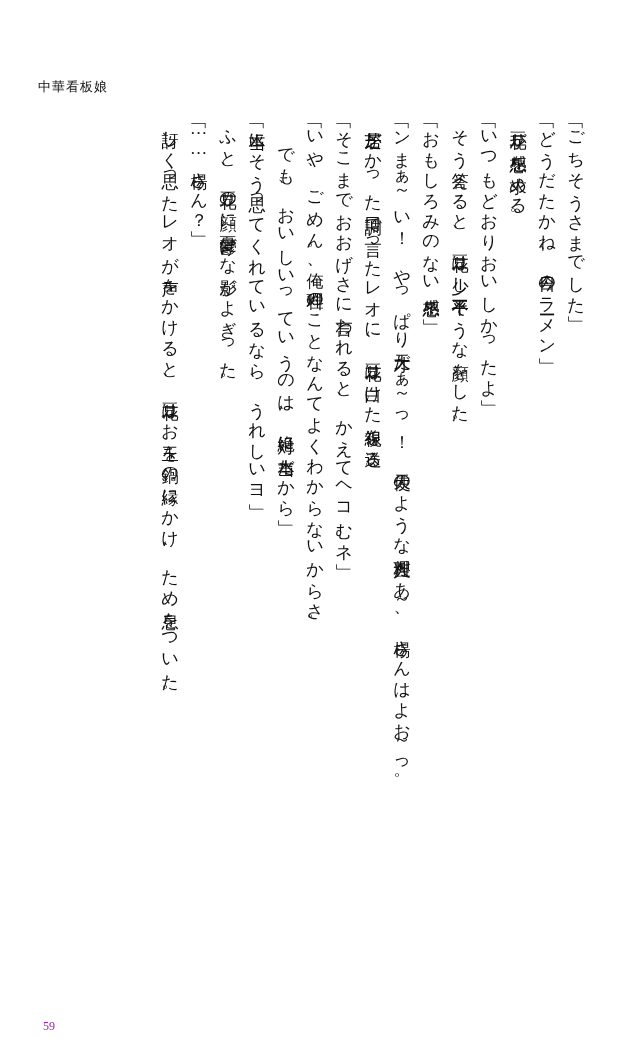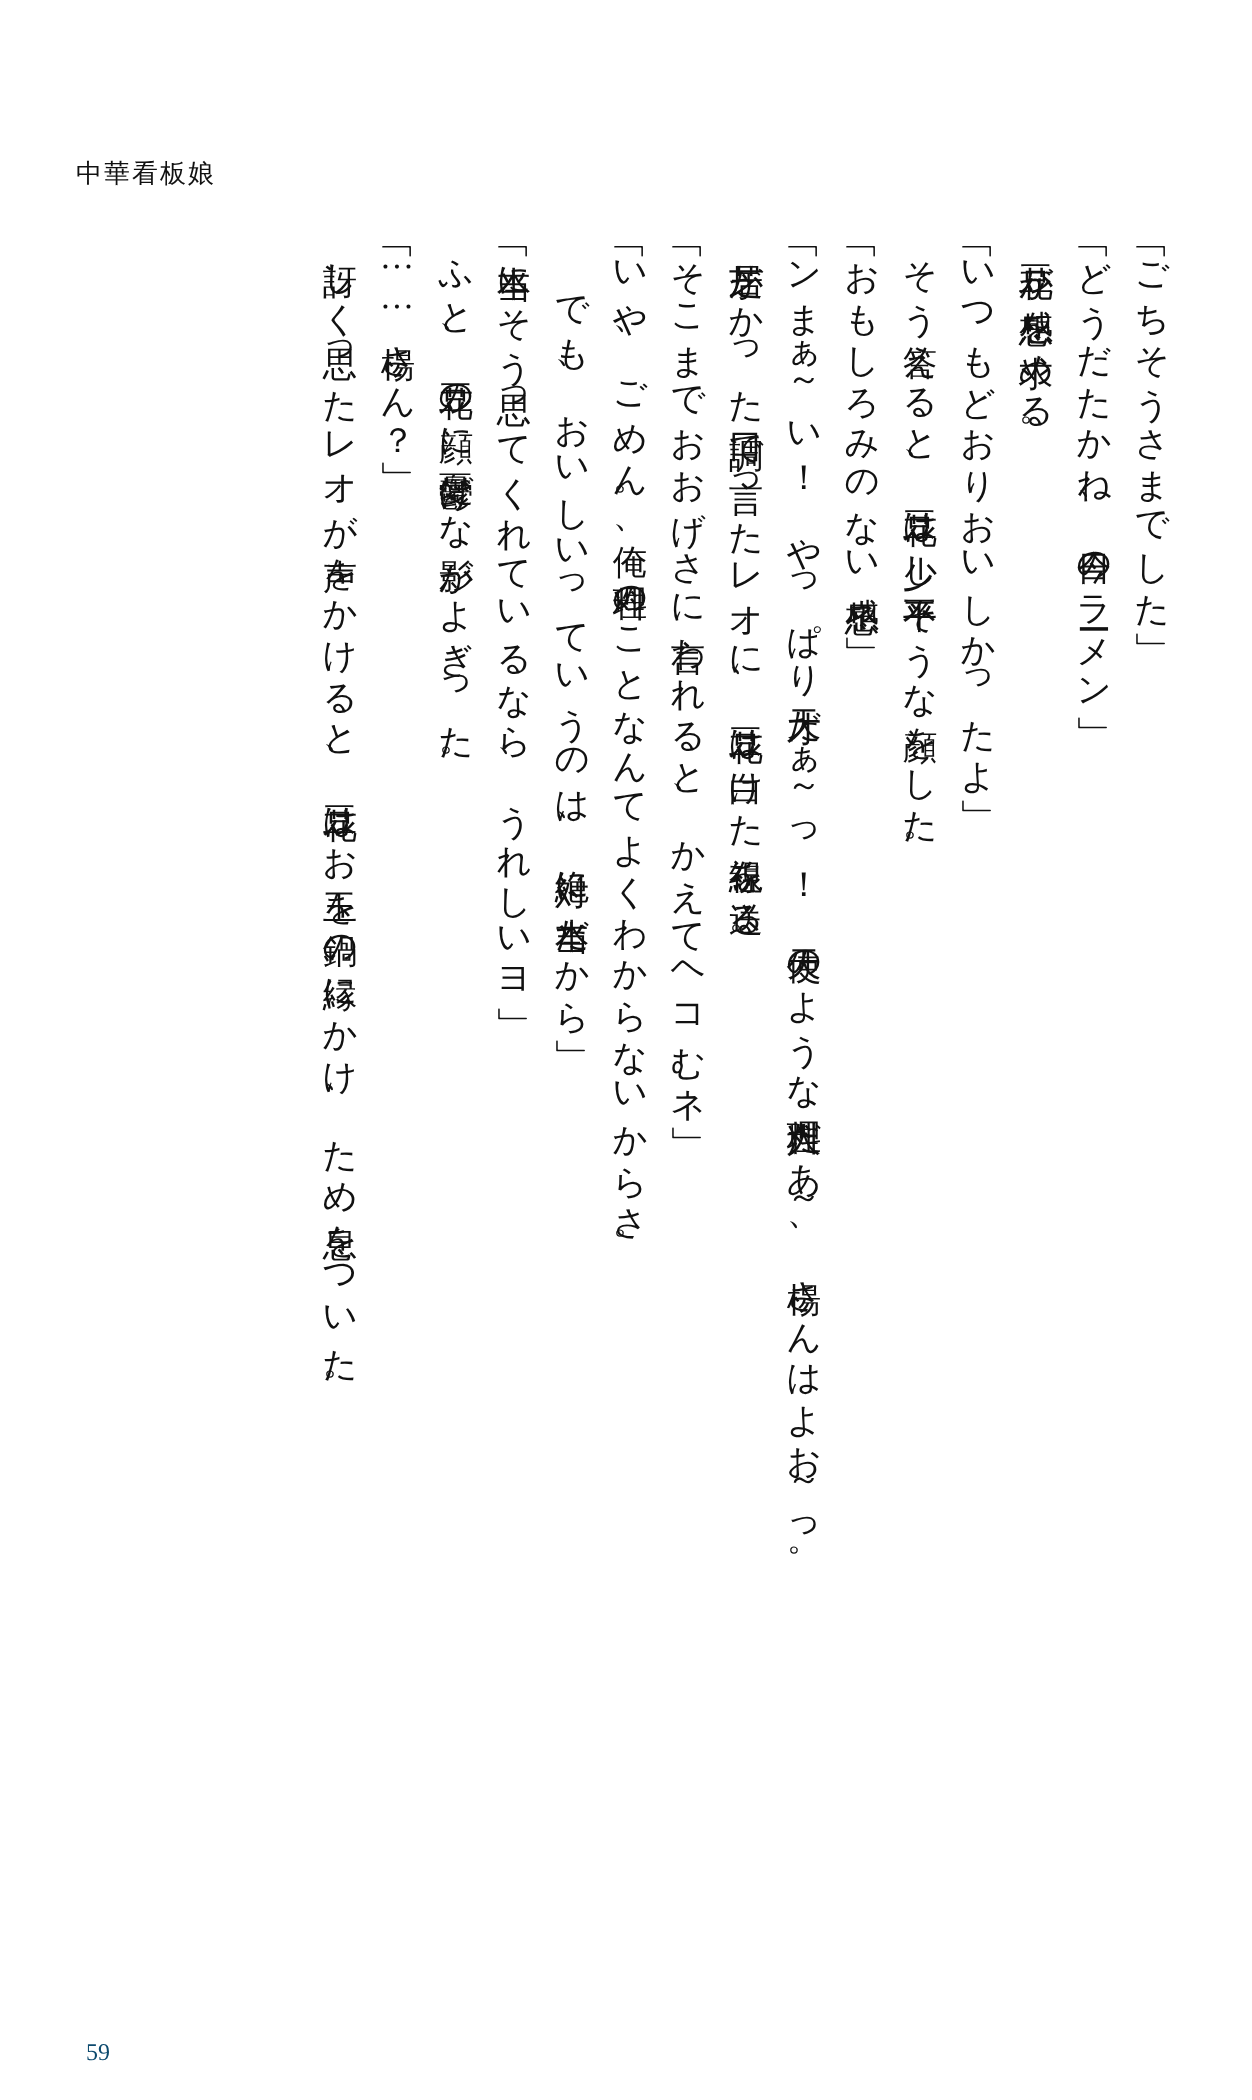--- a/index.html
+++ b/index.html
@@ -23,21 +23,21 @@
     font-size: 13px;
     letter-spacing: 1px;
     color: #111111;
     font-family: "Liberation Serif", "DejaVu Serif", serif;
   }
   .page-number {
     position: absolute;
     left: 43px;
     bottom: 16px;
     font-size: 12px;
-    color: #0c4a6e;
+    color: #a21caf;
     font-family: "Liberation Serif", "DejaVu Serif", serif;
   }
   .text-body {
     position: absolute;
     top: 118px;
     right: 36px;
     height: 880px;
     width: 560px;
     display: flex;
     flex-direction: row-reverse;

